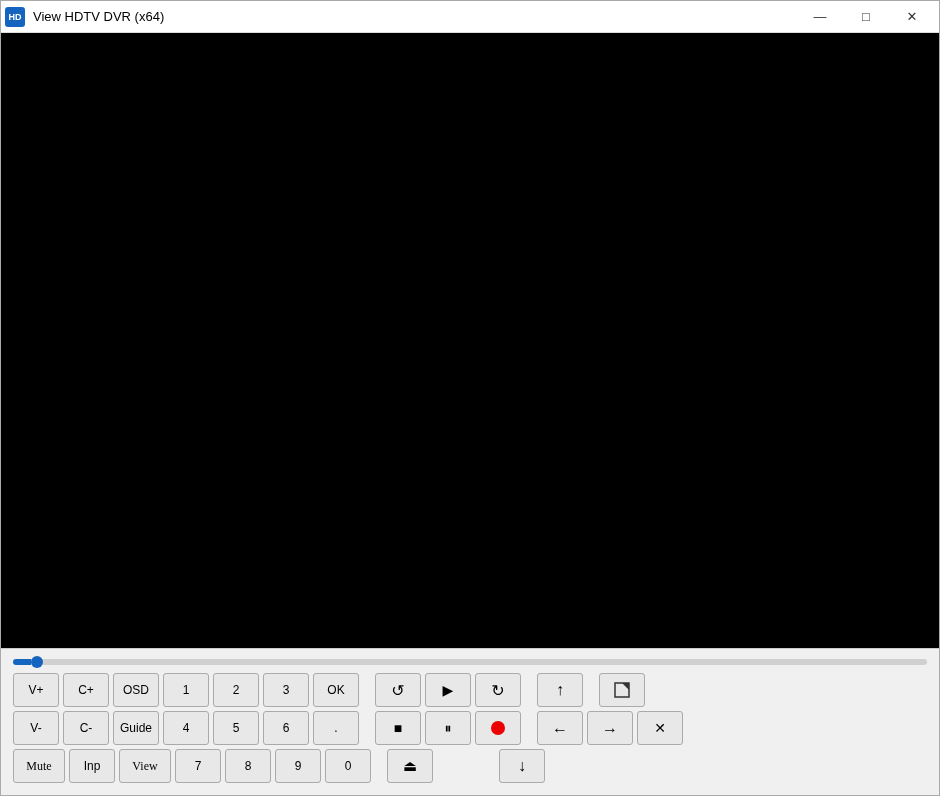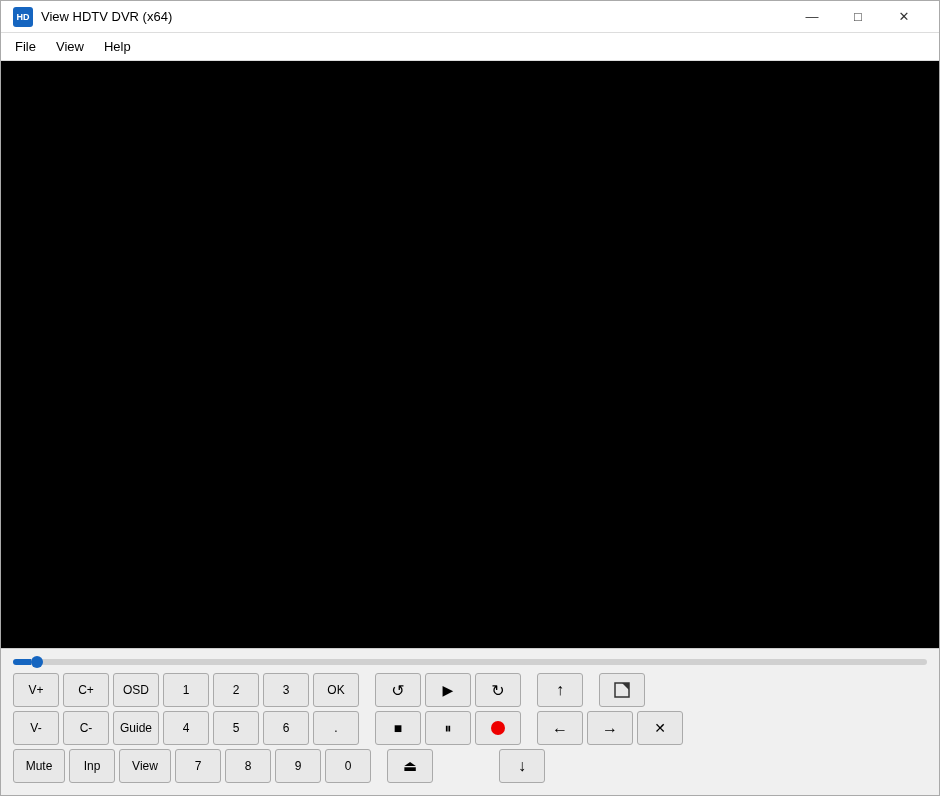--- a/index.html
+++ b/index.html
@@ -18,21 +18,21 @@
       border: 1px solid #aaa;
       display: flex;
       flex-direction: column;
     }
     .title-bar {
       background: #ffffff;
       height: 32px;
       display: flex;
       align-items: center;
       justify-content: space-between;
-      padding: 0 12px;
+      padding: 0 4px;
       border-bottom: 1px solid #ddd;
       user-select: none;
     }
     .title-bar-left {
       display: flex;
       align-items: center;
       gap: 8px;
     }
     .app-icon {
       width: 20px;
@@ -132,21 +132,21 @@
       border-radius: 3px;
       cursor: pointer;
       font-size: 12px;
       font-weight: normal;
       color: #000;
       display: flex;
       align-items: center;
       justify-content: center;
       padding: 0 6px;
     }
-    .ctrl-btn.wide { min-width: 52px; }
+    .ctrl-btn.wide { min-width: 52px; font-family: Liberation Serif, serif; }
     .red-dot {
       width: 14px;
       height: 14px;
       background: #e00;
       border-radius: 50%;
       display: inline-block;
     }
     .btn-gap { width: 8px; }
   </style>
 </head>
@@ -161,25 +161,20 @@
       </div>
       <span class="title-text">View HDTV DVR (x64)</span>
     </div>
     <div class="title-bar-controls">
       <button class="title-btn">—</button>
       <button class="title-btn">□</button>
       <button class="title-btn close">✕</button>
     </div>
   </div>
 
-  <div class="menu-bar">
-    <div class="menu-item">File</div>
-    <div class="menu-item">View</div>
-    <div class="menu-item">Help</div>
-  </div>
 
   <div class="video-area"></div>
 
   <div class="controls-area">
 
     <div class="slider-row">
       <input type="range" class="progress-slider" min="0" max="100" value="2" style="">
     </div>
 
     <div class="buttons-grid">

